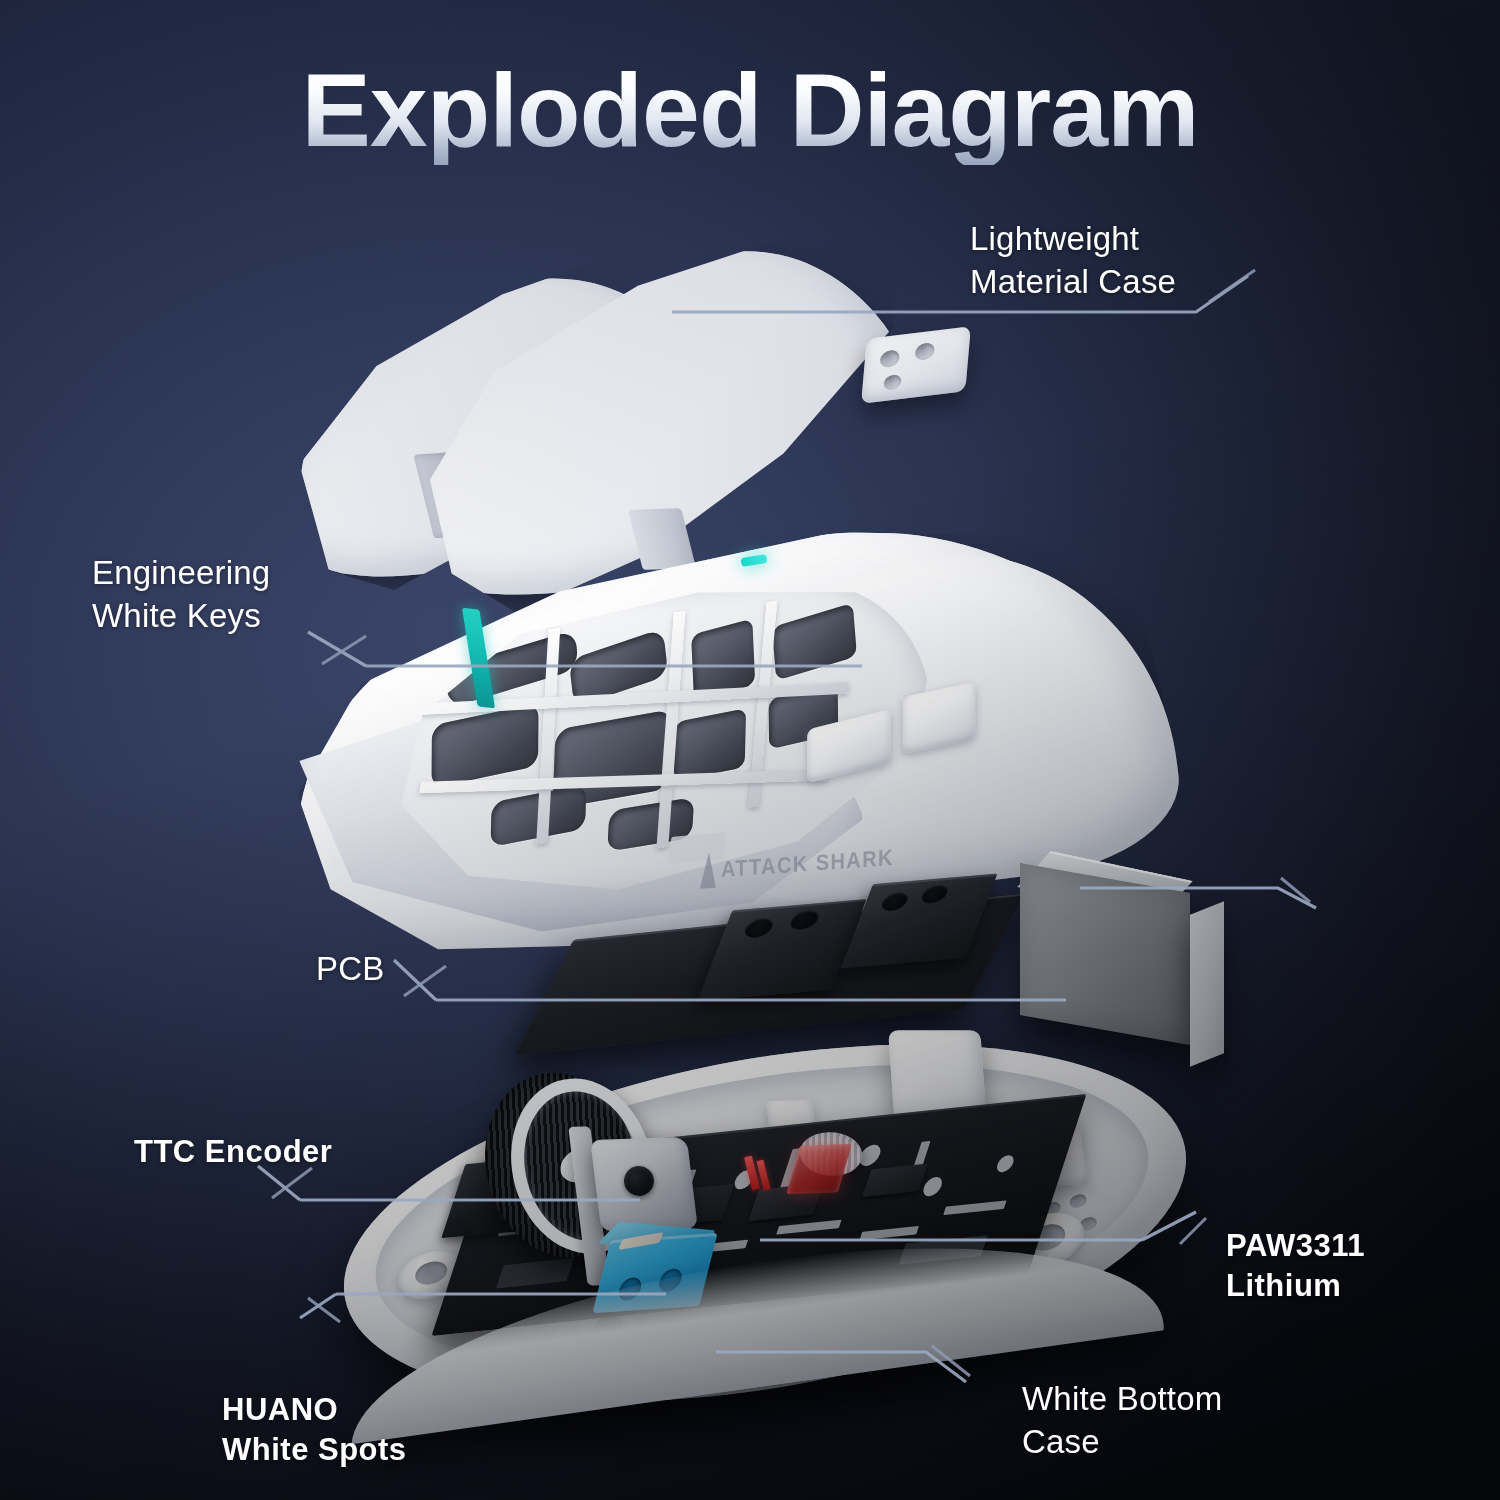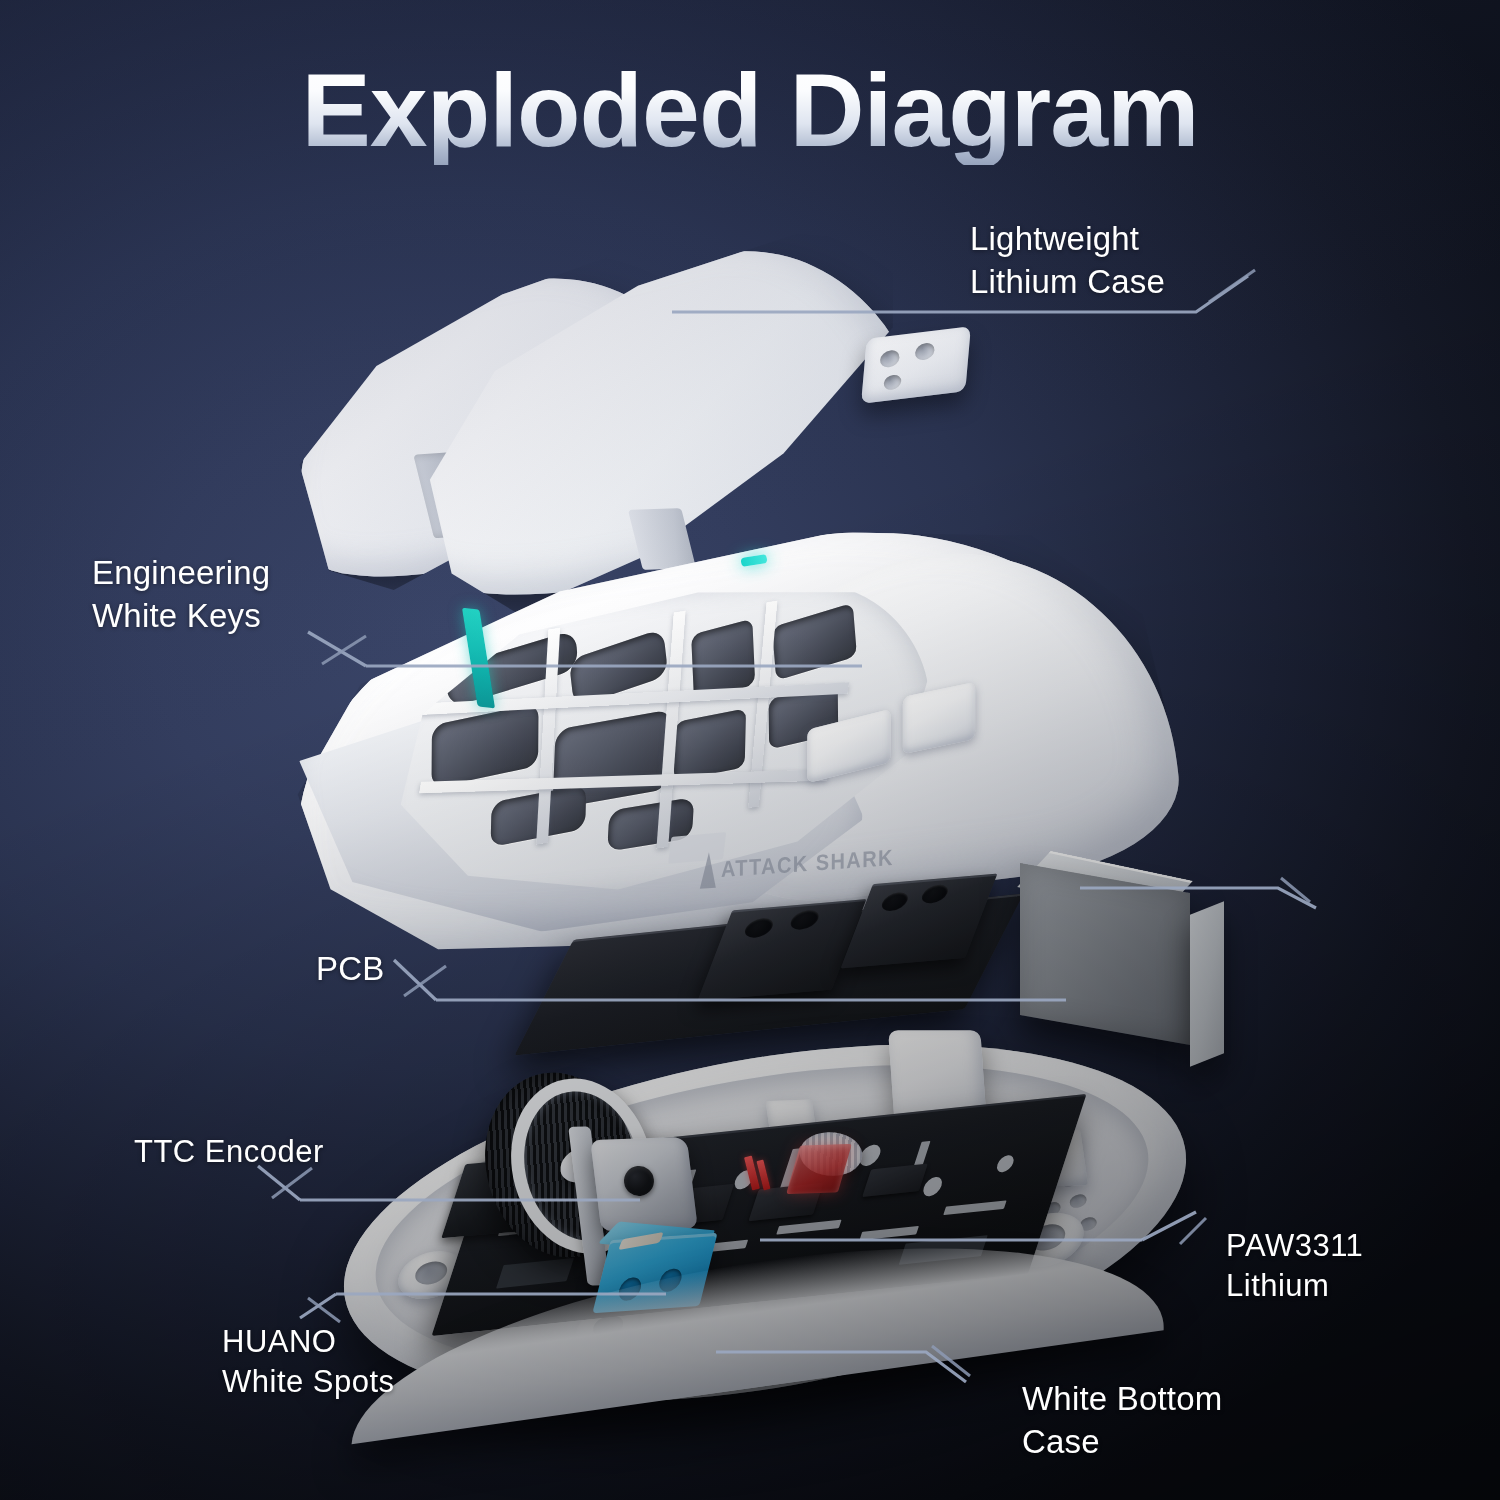--- a/index.html
+++ b/index.html
@@ -49,21 +49,21 @@
   .label {
     position: absolute;
     color: #ffffff;
     font-size: 33px;
     line-height: 1.30;
     letter-spacing: 0.2px;
     z-index: 38;
     white-space: pre-line;
     text-shadow: 0 1px 4px rgba(0,0,0,0.45);
   }
-  .label.bold { font-weight: normal; font-size: 31px; letter-spacing: 0.5px; }
+  .label.bold { font-weight: bold; font-size: 31px; letter-spacing: 0.5px; }
 
   
   svg.leaders {
     position: absolute;
     left: 0; top: 0;
     width: 1500px; height: 1500px;
     z-index: 36;
     pointer-events: none;
   }
   .lead { fill: none; stroke: #9aa7c0; stroke-width: 3.2; opacity: .92; }
@@ -637,31 +637,31 @@
       <path class="lead" d="M 760,1240 L 1142,1240"></path>
     </g>
 
     <g>
       <path class="lead" d="M 716,1352 L 926,1352 L 966,1382"></path>
       <path class="lead-thin" d="M 932,1346 L 970,1376"></path>
     </g>
   </svg>
 
   <div class="label" style="left:970px; top:218px;">Lightweight
-Lithium Case</div>
+Material Case</div>
 
   <div class="label" style="left:92px; top:552px;">Engineering
 White Keys</div>
 
   <div class="label" style="left:316px; top:948px;">PCB</div>
 
 
   <div class="label bold" style="left:134px; top:1132px;">TTC Encoder</div>
 
-  <div class="label bold" style="left:222px; top:1322px;">HUANO
+  <div class="label bold" style="left:222px; top:1390px;">HUANO
 White Spots</div>
 
   <div class="label bold" style="left:1226px; top:1226px;">PAW3311
 Lithium</div>
 
   <div class="label" style="left:1022px; top:1378px;">White Bottom
 Case</div>
 
 </div>
 

